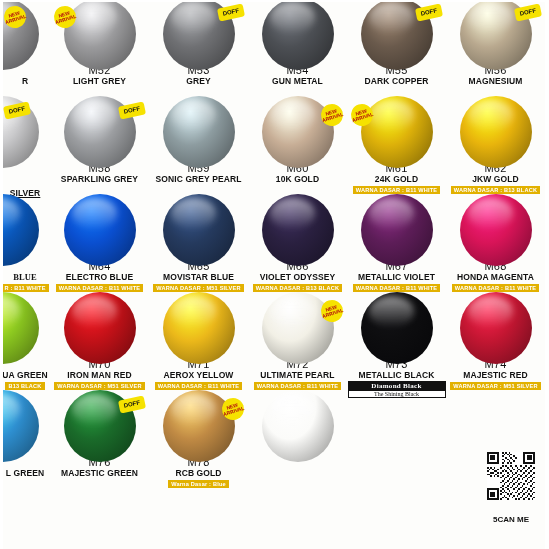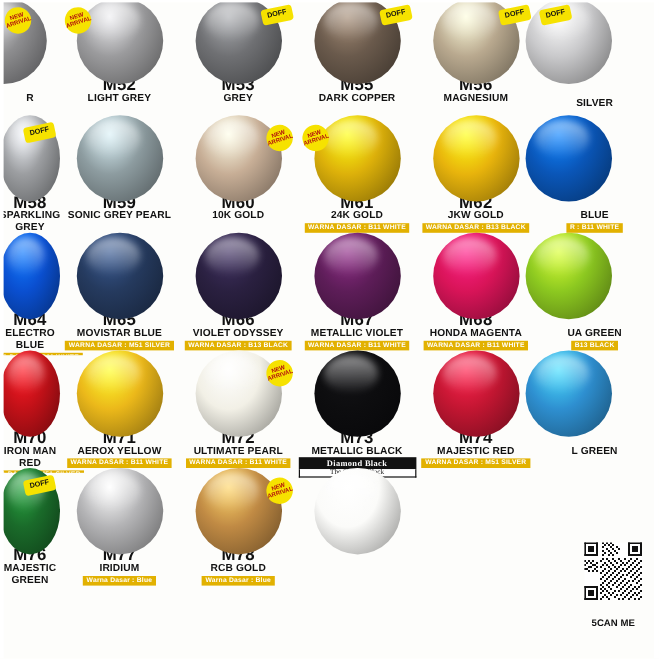--- a/index.html
+++ b/index.html
@@ -53,22 +53,22 @@
   .gloss {
     position: absolute;
     left: 12%; top: 6%;
     width: 62%; height: 42%;
     border-radius: 50%;
     background: linear-gradient(to bottom, rgba(255,255,255,0.55), rgba(255,255,255,0.02));
     filter: blur(3px);
     pointer-events: none;
   }
   .code {
-    font-size: 14px;
-    font-weight: bold;
+    font-size: 11px;
+    font-weight: normal;
     color: #111;
     line-height: 11px;
     margin-top: 1px;
     letter-spacing: 0.2px;
   }
   .cname {
     font-size: 8.5px;
     font-weight: bold;
     color: #111;
     line-height: 10px;
@@ -205,20 +205,29 @@
           <div class="swatch" style="background: radial-gradient(at 38% 22%, rgb(172, 174, 178) 0%, rgb(111, 112, 115) 42%, rgb(80, 81, 83) 78%, rgb(56, 56, 58) 100%);">
             <div class="gloss"></div>
           </div>
           <div class="badge doff right">DOFF</div>
         </div>
         <div class="code">M53</div>
         <div class="cname">GREY</div>
       </div>
       <div class="cell">
         <div class="swatch-wrap">
+          <div class="swatch" style="background: radial-gradient(at 38% 22%, rgb(118, 122, 130) 0%, rgb(76, 79, 84) 42%, rgb(55, 57, 60) 78%, rgb(38, 40, 42) 100%);">
+            <div class="gloss"></div>
+          </div>
+        </div>
+        <div class="code">M54</div>
+        <div class="cname">GUN METAL</div>
+      </div>
+      <div class="cell">
+        <div class="swatch-wrap">
           <div class="swatch" style="background: radial-gradient(at 38% 22%, rgb(164, 140, 118) 0%, rgb(106, 90, 76) 42%, rgb(76, 65, 55) 78%, rgb(53, 45, 38) 100%);">
             <div class="gloss"></div>
           </div>
           <div class="badge doff right">DOFF</div>
         </div>
         <div class="code">M55</div>
         <div class="cname">DARK COPPER</div>
       </div>
       <div class="cell">
         <div class="swatch-wrap">
@@ -230,21 +239,21 @@
         <div class="code">M56</div>
         <div class="cname">MAGNESIUM</div>
       </div>
       <div class="cell clipleft">
         <div class="swatch-wrap">
           <div class="swatch" style="background: radial-gradient(at 38% 22%, rgb(255, 255, 255) 0%, rgb(201, 201, 203) 42%, rgb(145, 145, 146) 78%, rgb(101, 101, 102) 100%);">
             <div class="gloss"></div>
           </div>
           <div class="badge doff left">DOFF</div>
         </div>
-        <div class="cname" style="margin-top: 16px;">SILVER</div>
+        <div class="cname" style="margin-top: 26px; text-decoration: underline;">SILVER</div>
       </div>
       <div class="cell">
         <div class="swatch-wrap">
           <div class="swatch" style="background: radial-gradient(at 38% 22%, rgb(242, 245, 250) 0%, rgb(156, 158, 161) 42%, rgb(112, 114, 116) 78%, rgb(78, 79, 81) 100%);">
             <div class="gloss"></div>
           </div>
           <div class="badge doff right">DOFF</div>
         </div>
         <div class="code">M58</div>
         <div class="cname">SPARKLING GREY</div>
@@ -294,21 +303,21 @@
         <div class="code">M62</div>
         <div class="cname">JKW GOLD</div>
         <div class="base">WARNA DASAR : B13 BLACK</div>
       </div>
       <div class="cell clipleft">
         <div class="swatch-wrap">
           <div class="swatch" style="background: radial-gradient(at 38% 22%, rgb(16, 133, 255) 0%, rgb(10, 86, 184) 42%, rgb(7, 62, 132) 78%, rgb(5, 43, 92) 100%);">
             <div class="gloss"></div>
           </div>
         </div>
-        <div class="cname" style="margin-top: 12px;">BLUE</div>
+        <div class="cname" style="margin-top: 12px; font-family: Liberation Serif, serif;">BLUE</div>
         <div class="base">R : B11 WHITE</div>
       </div>
       <div class="cell">
         <div class="swatch-wrap">
           <div class="swatch" style="background: radial-gradient(at 38% 22%, rgb(16, 122, 255) 0%, rgb(10, 79, 208) 42%, rgb(7, 57, 150) 78%, rgb(5, 40, 104) 100%);">
             <div class="gloss"></div>
           </div>
         </div>
         <div class="code">M64</div>
         <div class="cname">ELECTRO BLUE</div>
@@ -430,30 +439,20 @@
       </div>
       <div class="cell">
         <div class="swatch-wrap">
           <div class="swatch" style="background: radial-gradient(at 38% 22%, rgb(40, 166, 65) 0%, rgb(26, 107, 42) 42%, rgb(19, 77, 30) 78%, rgb(13, 54, 21) 100%);">
             <div class="gloss"></div>
           </div>
           <div class="badge doff right">DOFF</div>
         </div>
         <div class="code">M76</div>
         <div class="cname">MAJESTIC GREEN</div>
-      </div>
-      <div class="cell">
-        <div class="swatch-wrap">
-          <div class="swatch" style="background: radial-gradient(at 38% 22%, rgb(255, 255, 255) 0%, rgb(180, 180, 182) 42%, rgb(130, 130, 131) 78%, rgb(90, 90, 91) 100%);">
-            <div class="gloss"></div>
-          </div>
-        </div>
-        <div class="code">M77</div>
-        <div class="cname">IRIDIUM</div>
-        <div class="base">Warna Dasar : Blue</div>
       </div>
       <div class="cell">
         <div class="swatch-wrap">
           <div class="swatch" style="background: radial-gradient(at 38% 22%, rgb(255, 214, 105) 0%, rgb(192, 138, 68) 42%, rgb(138, 99, 49) 78%, rgb(96, 69, 34) 100%);">
             <div class="gloss"></div>
           </div>
           <div class="badge right">
             <span>NEW</span>
             <span>ARRIVAL</span>
           </div>

